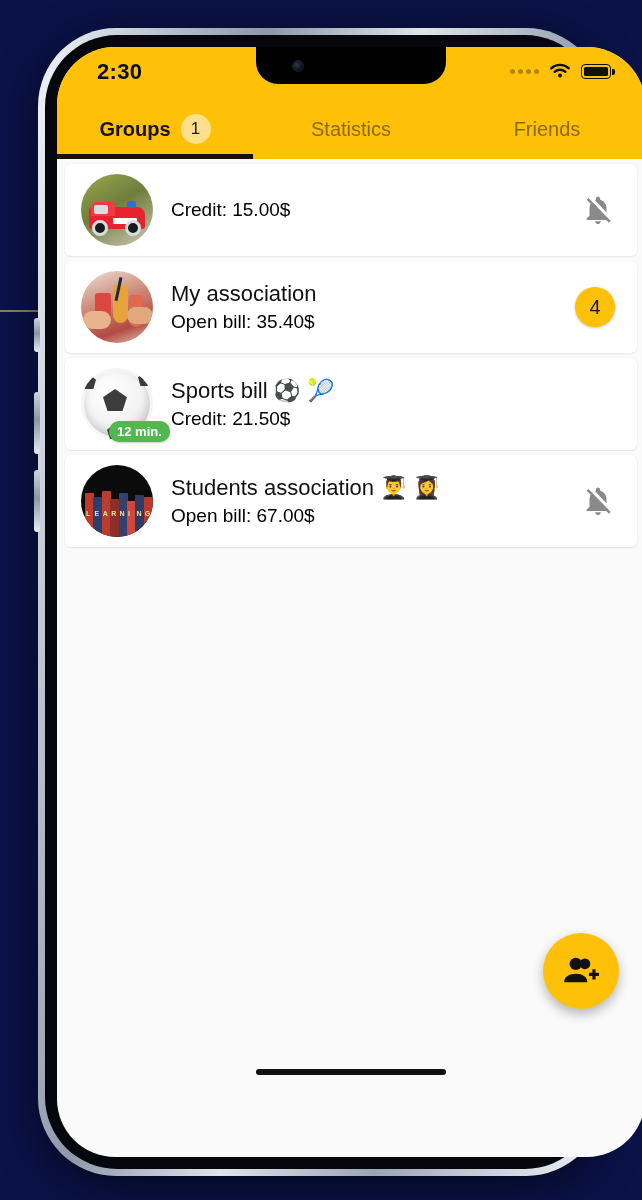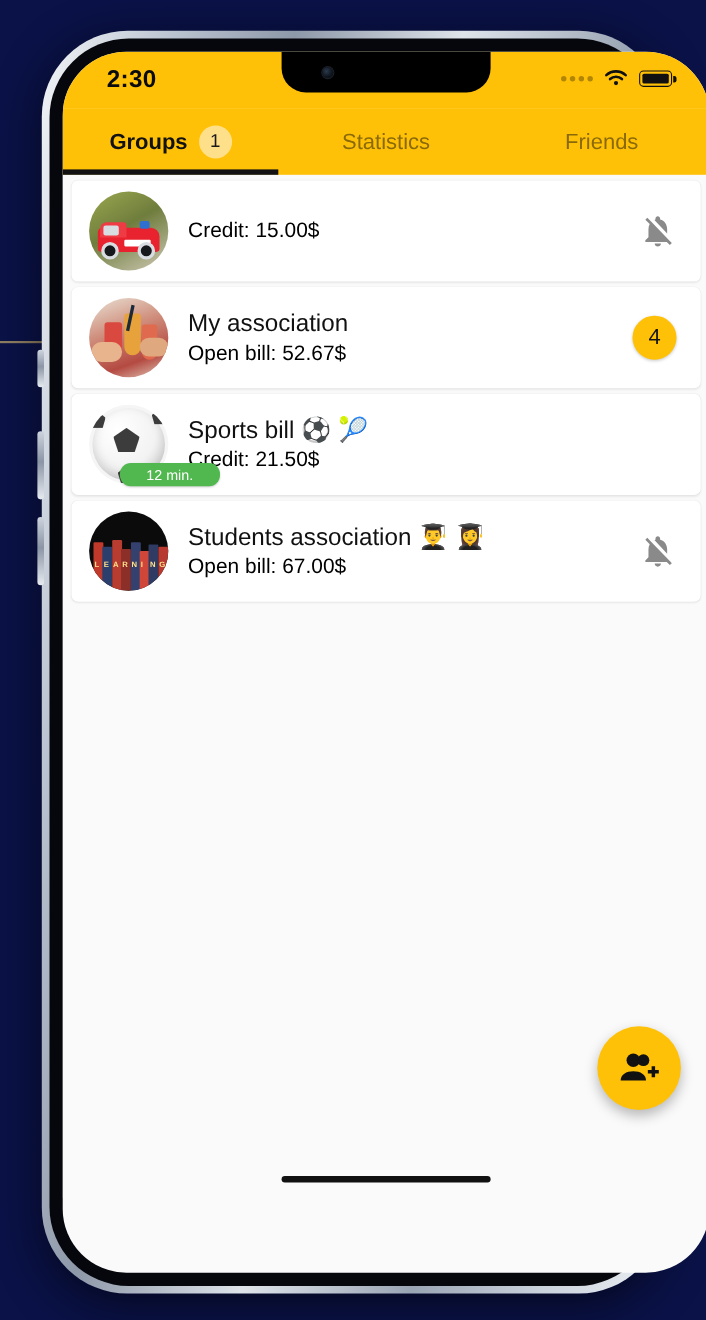--- a/index.html
+++ b/index.html
@@ -352,22 +352,22 @@
     position: absolute; left: 26px; bottom: 1px; width: 16px; height: 15px;
     background: #3c3c3c; clip-path: polygon(50% 0%,100% 38%,81% 100%,19% 100%,0% 38%);
   }
 
   .time-badge {
     position: absolute;
     left: 28px; bottom: -2px;
     background: #51b84f;
     color: #fff;
     font-size: 13px;
-    font-weight: normal;
-    padding: 3px 24px;
+    font-weight: bold;
+    padding: 3px 8px;
     border-radius: 10px;
     white-space: nowrap;
     z-index: 4;
     box-shadow: 0 1px 2px rgba(0,0,0,.2);
   }
 
   
   .th-books .disc { background: #0b0b0b; }
   .th-books .shelf { position: absolute; left: 0; right: 0; bottom: 0; height: 46px; }
   .th-books .bk {
@@ -516,21 +516,21 @@
           <div class="g1"></div>
             <div class="g2"></div>
             <div class="g3"></div>
           <div class="straw"></div>
           <div class="hand"></div>
             <div class="hand2"></div>
         </div>
       </div>
       <div class="card-text">
         <div class="card-title">My association</div>
-        <div class="card-sub">Open bill: 52.67$</div>
+        <div class="card-sub">Open bill: 35.40$</div>
       </div>
       <div class="card-right">
         <div class="count-badge">4</div>
       </div>
     </div>
 
     <div class="card">
       <div class="thumb th-soccer">
         <div class="disc">
           <div class="ball"></div>

